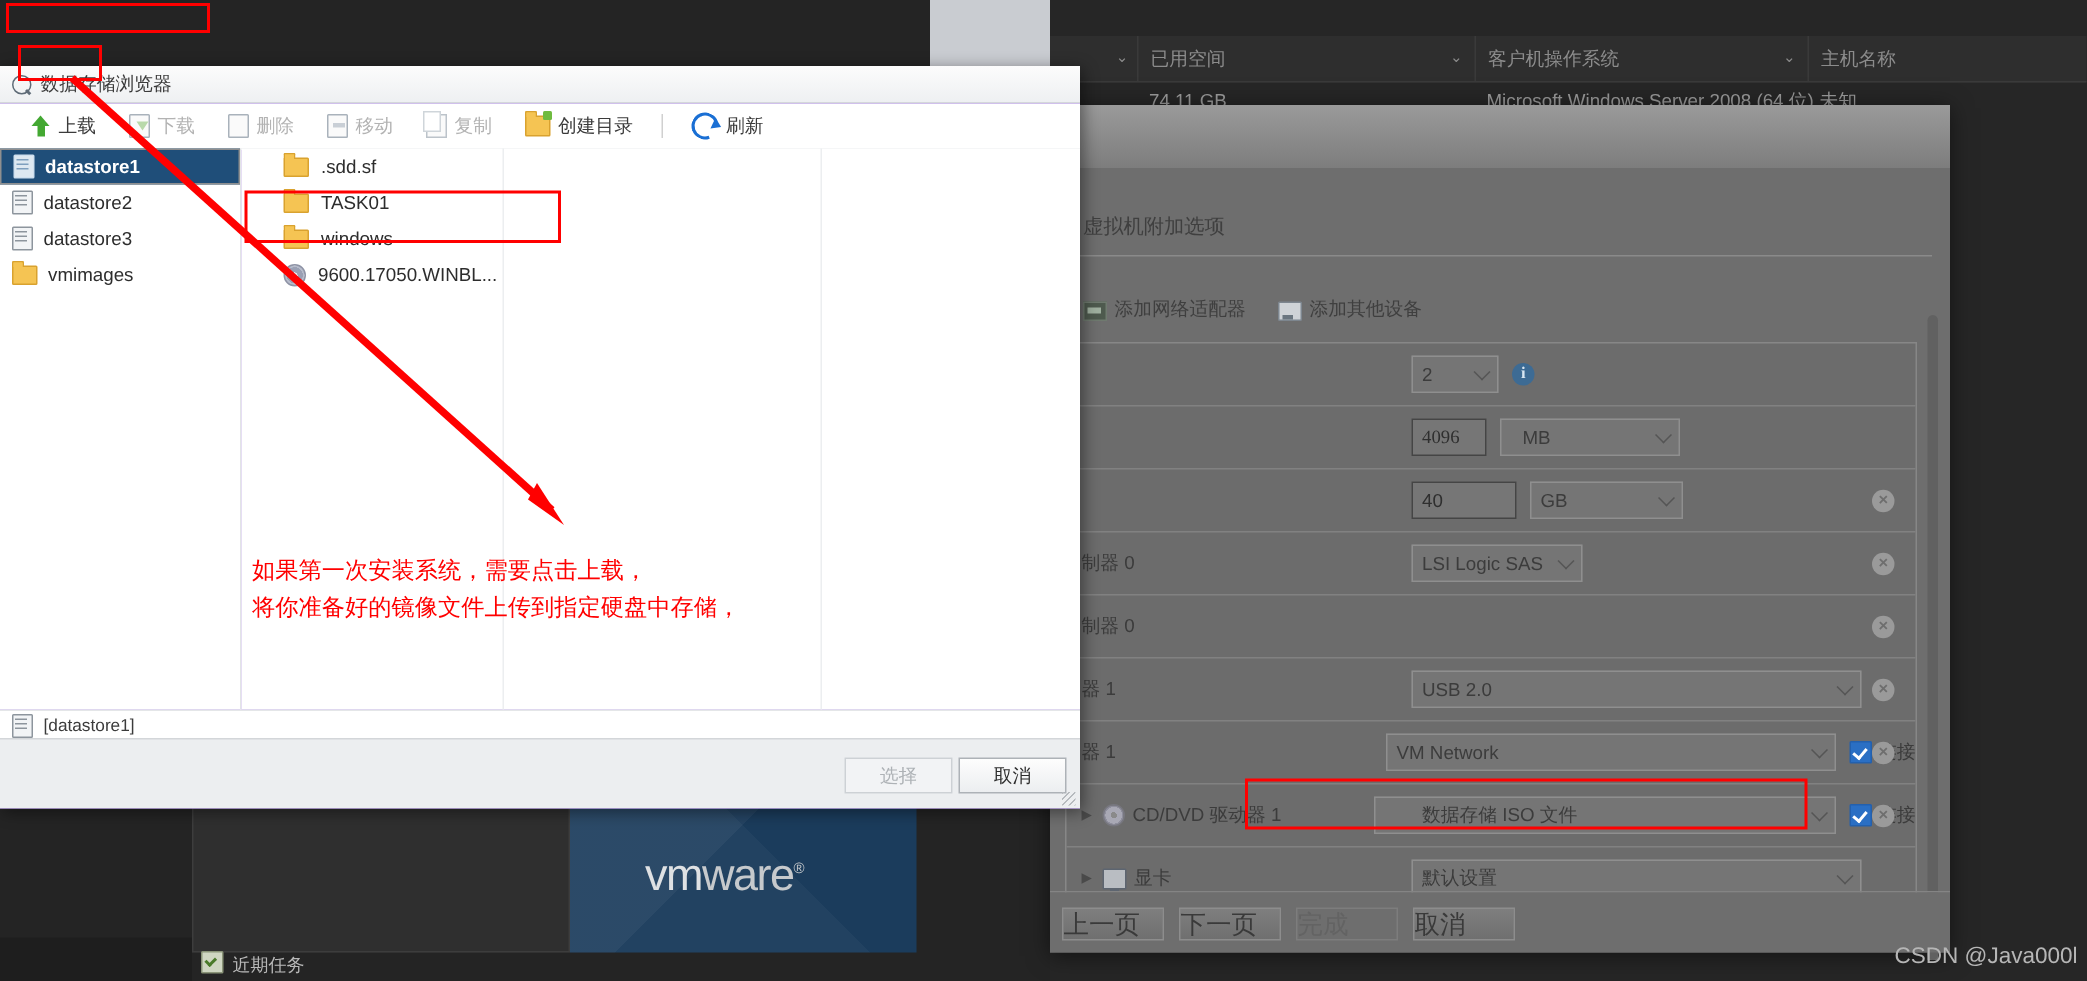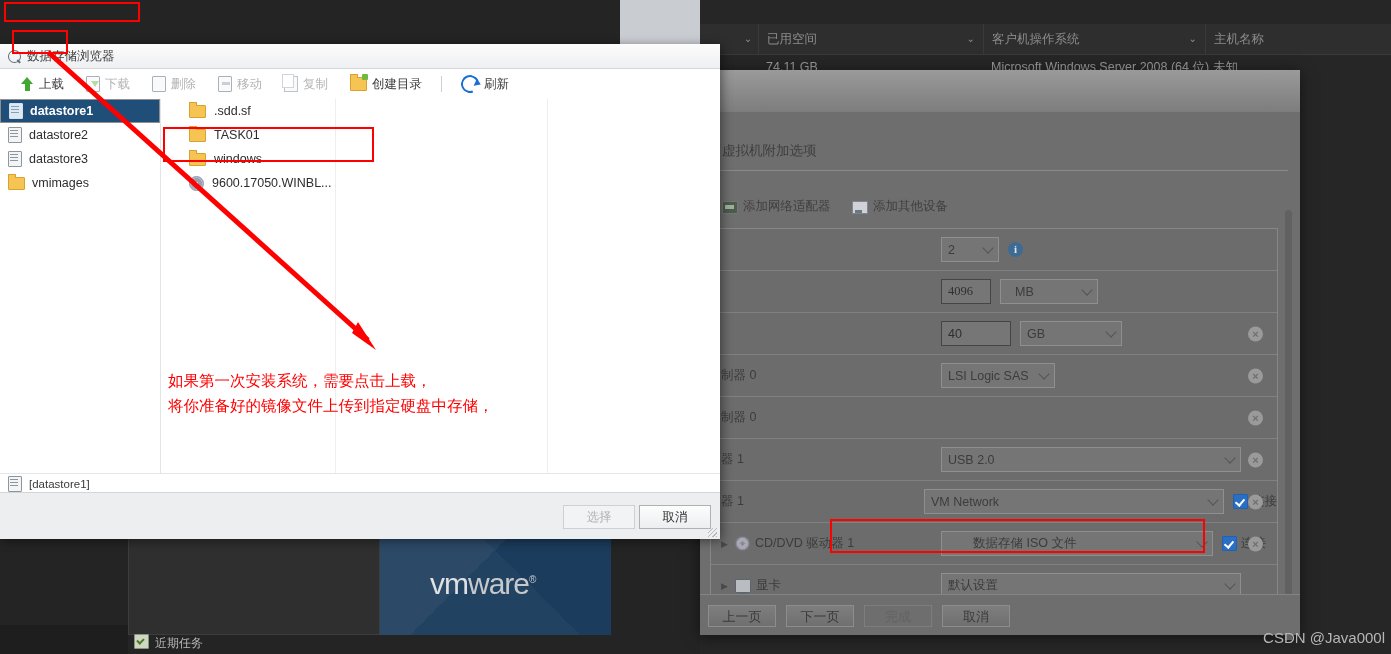--- a/index.html
+++ b/index.html
@@ -91,21 +91,21 @@
   .mon-ic{display:inline-block;width:14px;height:12px;background:#b9bdc2;border:1.5px solid #5d6570;border-radius:1px;position:relative;}
   .mon-ic:after{content:"";position:absolute;left:4px;top:12px;width:6px;height:2px;background:#5d6570;}
 
   .modal-scroll{position:absolute;right:8px;top:140px;width:7px;height:430px;background:#6e6e6e;}
   .modal-scroll i{position:absolute;left:0;top:0;width:7px;height:430px;background:#616161;border-radius:4px;display:block;}
   .modal-divline{position:absolute;left:0;bottom:40px;width:100%;height:1px;background:#848484;}
   .modal-footer{position:absolute;left:0;bottom:0;width:100%;height:40px;background:#6e6e6e;}
   .mbtn{
     position:absolute;bottom:8px;height:22px;width:68px;
     background:linear-gradient(#7e7e7e,#6f6f6f);border:1px solid #8d8d8d;
-    font-size:13px;color:#3a3a3a;text-align:center;line-height:21px;box-sizing:border-box;
+    font-size:17px;color:#3a3a3a;line-height:21px;box-sizing:border-box;
   }
   .mbtn.dis{color:#636363;border-color:#7d7d7d;background:#6e6e6e;}
 
   
   #dsb{
     position:absolute;left:0;top:0;width:720px;height:495px;background:#6d28d9;
     box-shadow:2px 2px 10px rgba(0,0,0,.45);
     margin-top:44px;
   }
   #dsb .dtitle{
@@ -237,21 +237,21 @@
             <span class="cv"></span>
         </div>
         <div class="infoi">i</div>
       </div>
     </div>
 
     <div class="devrow">
       <div class="devlabel"></div>
       <div class="devctl">
         <div class="txtin" style="width:50px;font-family:Liberation Serif, serif;">4096</div>
-        <div class="sel" style="width:98px;padding-left:14px;">
+        <div class="sel" style="width:120px;padding-left:14px;">
           <span>MB</span>
             <span class="cv"></span>
         </div>
       </div>
     </div>
 
     <div class="devrow">
       <div class="devlabel"></div>
       <div class="devctl">
         <div class="txtin" style="width:70px;">40</div>
@@ -306,21 +306,21 @@
       <div class="rmx">×</div>
     </div>
 
     <div class="devrow">
       <div class="devlabel">
         <span class="tw">▶</span>
         <span class="cd-ic"></span>
         <span>CD/DVD 驱动器 1</span>
       </div>
       <div class="devctl">
-        <div class="sel" style="width:272px;padding-left:31px;">
+        <div class="sel" style="width:308px;padding-left:31px;">
           <span>数据存储 ISO 文件</span>
             <span class="cv"></span>
         </div>
         <div class="cbwrap">
           <span class="cb"></span>
             <span>连接</span>
         </div>
       </div>
       <div class="rmx">×</div>
     </div>

